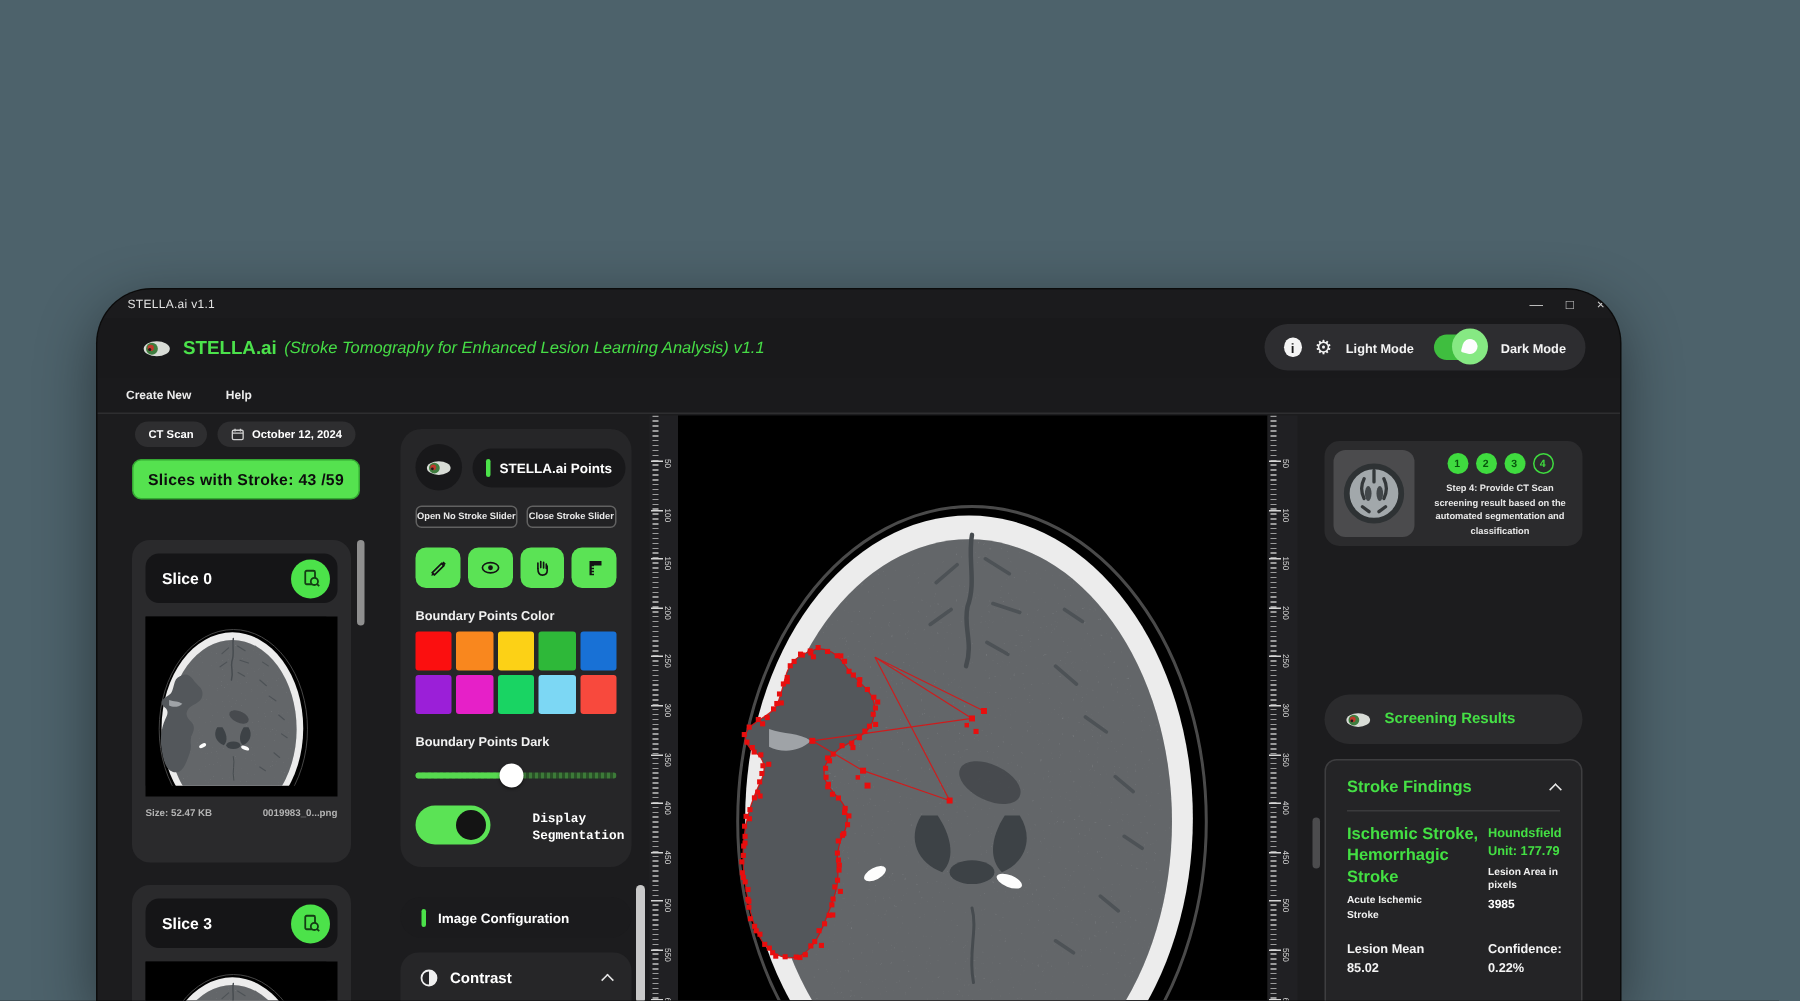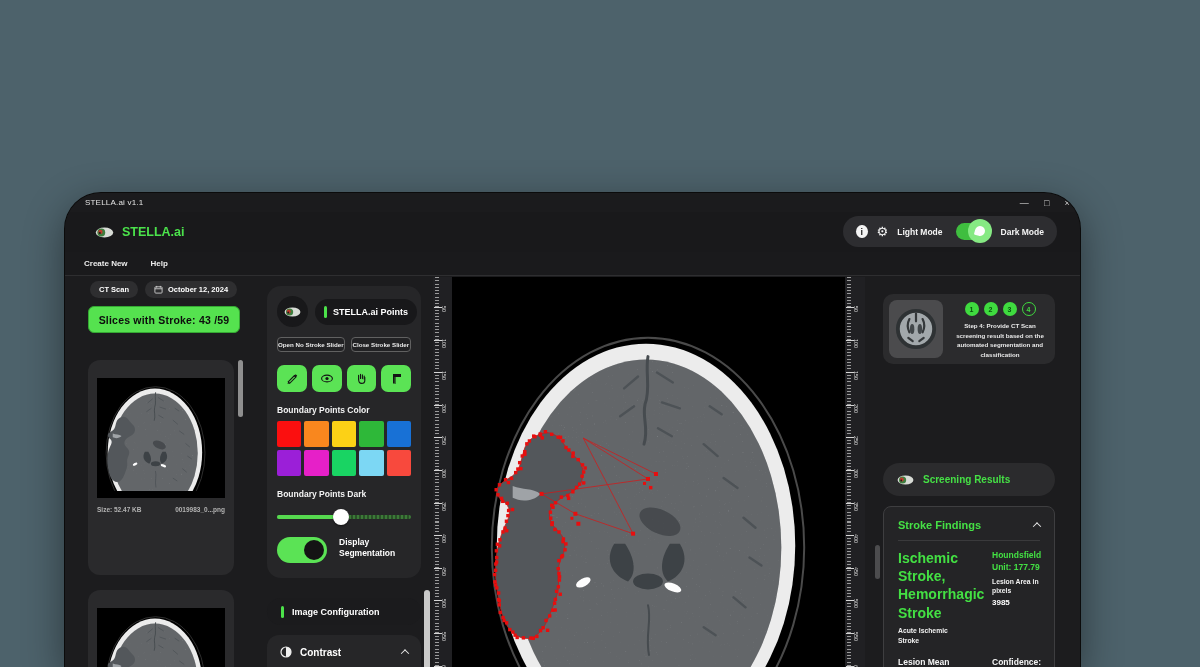--- a/index.html
+++ b/index.html
@@ -85,21 +85,21 @@
     align-items:center; justify-content:center; }
   .tb-label { margin-top:13px; font-size:8.5px; font-weight:bold; color:#f2f2f2; }
   .swatches { margin-top:6px; display:grid; grid-template-columns:repeat(5,1fr); gap:3px; }
   .swatch { height:26px; border-radius:2px; }
   .slider-wrap { position:relative; height:18px; margin-top:9px; }
   .slider-track { position:absolute; left:0; right:0; top:7px; height:4px; border-radius:2px;
     background:repeating-linear-gradient(90deg,#3c7a38 0 2px,#294f27 2px 4px); }
   .slider-fill { position:absolute; left:0; width:48%; top:7px; height:4px; border-radius:2px; background:#56d94f; }
   .slider-thumb { position:absolute; top:1px; left:calc(48% - 8px); width:16px; height:16px;
     background:#fff; border-radius:50%; box-shadow:0 1px 2px rgba(0,0,0,.5); }
-  .seg-row { display:flex; align-items:flex-start; gap:12px; margin-top:11px; }
+  .seg-row { display:flex; align-items:flex-end; gap:28px; margin-top:11px;font-family:Liberation Mono, monospace; }
   .seg-toggle { width:50px; height:26px; background:#5be355; border-radius:14px; position:relative; flex:none; }
   .seg-toggle .knob { position:absolute; right:3px; top:3px; width:20px; height:20px; background:#141414; border-radius:50%; }
   .seg-label { font-size:8.5px; font-weight:bold; color:#fff; width:62px; line-height:1.3; }
   .img-config-pill { position:absolute; left:14px; top:321px; width:154px; height:27px; background:#1b1b1d;
     border-radius:14px; display:flex; align-items:center; gap:8px; padding:0 14px; }
   .img-config-pill span { font-size:9px; font-weight:bold; color:#fff; }
   .contrast-card { position:absolute; left:14px; top:358px; width:154px; height:34px; background:#262628;
     border-radius:12px 12px 0 0; display:flex; align-items:center; gap:8px; padding:0 13px; }
   .contrast-card span.txt { font-size:10px; font-weight:bold; color:#fff; }
   .tb-scroll { position:absolute; left:171px; top:313px; width:6px; height:79px; background:#c9c9c9; border-radius:3px; }
@@ -139,21 +139,21 @@
     border:1px solid #3e3e40; border-radius:8px; padding:13px 14px; }
   .card-head { display:flex; align-items:center; }
   .green-head { font-size:11px; font-weight:bold; color:#45e045; }
   .screening-pill { position:absolute; left:8px; top:186px; width:172px; height:33px; background:#2b2b2d;
     border-radius:17px; display:flex; align-items:center; gap:9px; padding:0 14px; }
   .screening-pill span.txt { font-size:10px; font-weight:bold; color:#45e045; }
   .findings-card { position:absolute; left:8px; top:229px; width:172px; height:170px; background:#242426;
     border:1px solid #3e3e40; border-radius:8px; padding:12px 14px 0 14px; }
   .divider { margin-top:9px; border-top:1px solid #3a3a3c; }
   .fgrid { margin-top:8px; display:grid; grid-template-columns:90px 1fr; column-gap:4px; }
-  .classif { font-size:14px; font-weight:bold; color:#43e043; line-height:1.3; }
+  .classif { font-size:11px; font-weight:bold; color:#43e043; line-height:1.3; }
   .hu { font-size:8.5px; font-weight:bold; color:#43e043; line-height:1.45; }
   .area-label { margin-top:3px; font-size:6.8px; font-weight:bold; color:#f0f0f0; line-height:1.45; }
   .area-val { margin-top:2px; font-size:8px; font-weight:600; color:#fff; }
   .subclass { margin-top:4px; font-size:6.8px; font-weight:bold; color:#f0f0f0; line-height:1.5; width:70px; }
   .bottomgrid { margin-top:10px; display:grid; grid-template-columns:90px 1fr; column-gap:4px; }
   .wlabel { font-size:8.5px; font-weight:bold; color:#f4f4f4; line-height:1.5; width:55px; }
 </style>
 </head>
 <body>
 
@@ -227,20 +227,21 @@
       <span>□</span>
       <span>×</span>
     </div>
   </div>
 
   <div class="header">
     <svg width="19" height="11">
         <use href="#stella-logo"></use>
       </svg>
     <span class="app-title">STELLA.ai</span>
+    <span class="app-subtitle">(Stroke Tomography for Enhanced Lesion Learning Analysis) v1.1</span>
     <div class="mode-pill">
       <span class="info-icon">i</span>
       <span class="gear-icon">⚙</span>
       <span class="mode-label">Light Mode</span>
       <div class="toggle">
           <div class="knob"></div>
         </div>
       <span class="mode-label">Dark Mode</span>
     </div>
   </div>
@@ -261,32 +262,52 @@
             <line x1="3" y1="1" x2="3" y2="3" stroke="#cfcfcf"></line>
               <line x1="7" y1="1" x2="7" y2="3" stroke="#cfcfcf"></line>
             <line x1="1" y1="4.2" x2="9" y2="4.2" stroke="#cfcfcf"></line>
           </svg>
           <span>October 12, 2024</span>
         </span>
       </div>
       <div class="green-btn">Slices with Stroke: 43 /59</div>
 
       <div class="slice-card first">
+        <div class="slice-head">
+          <span class="slice-title">Slice 0</span>
+          <span class="slice-action">
+            <svg width="13" height="13" viewBox="0 0 13 13" fill="none" stroke="#143d14" stroke-width="1.2">
+              <rect x="2.5" y="1.5" width="6.5" height="9" rx="1"></rect>
+              <circle cx="8.6" cy="8.6" r="2.4" fill="#4ce24a"></circle>
+                <line x1="10.2" y1="10.2" x2="11.8" y2="11.8"></line>
+            </svg>
+          </span>
+        </div>
         <div class="slice-thumb">
           <svg viewBox="15 25 363 350" preserveAspectRatio="xMidYMid slice">
               <use href="#ct-scan"></use>
             </svg>
         </div>
         <div class="slice-foot">
           <span>Size: 52.47 KB</span>
           <span>0019983_0...png</span>
         </div>
       </div>
 
       <div class="slice-card second">
+        <div class="slice-head">
+          <span class="slice-title">Slice 3</span>
+          <span class="slice-action">
+            <svg width="13" height="13" viewBox="0 0 13 13" fill="none" stroke="#143d14" stroke-width="1.2">
+              <rect x="2.5" y="1.5" width="6.5" height="9" rx="1"></rect>
+              <circle cx="8.6" cy="8.6" r="2.4" fill="#4ce24a"></circle>
+                <line x1="10.2" y1="10.2" x2="11.8" y2="11.8"></line>
+            </svg>
+          </span>
+        </div>
         <div class="slice-thumb">
           <svg viewBox="15 25 363 350" preserveAspectRatio="xMidYMid slice">
               <use href="#ct-scan"></use>
             </svg>
         </div>
       </div>
       <div class="sb-scroll"></div>
     </div>
 
     <div class="panel-toolbox">

